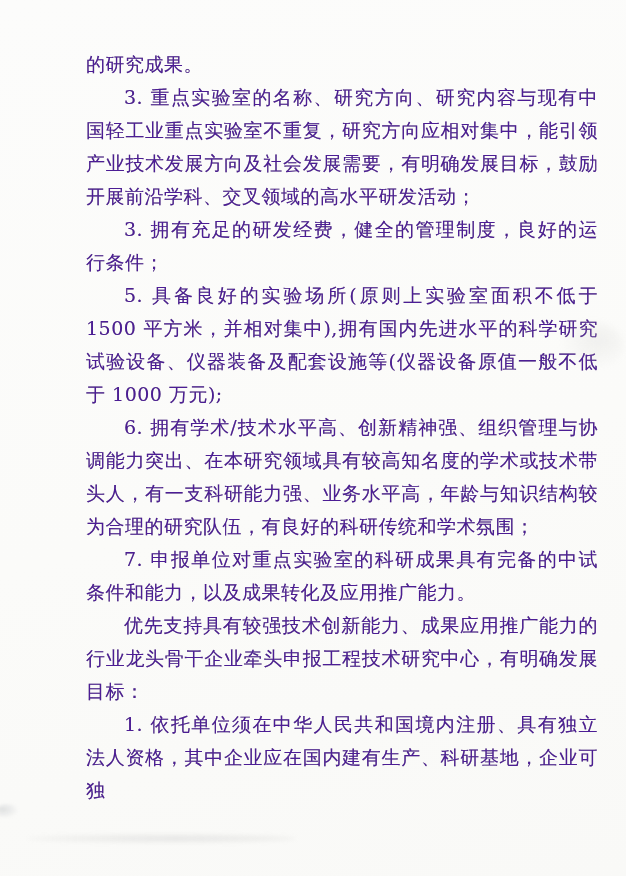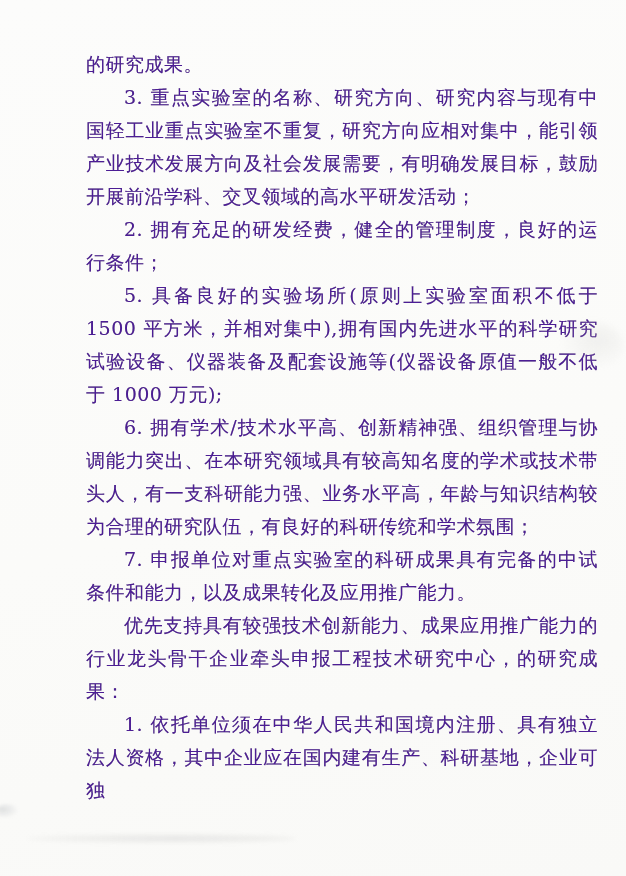--- a/index.html
+++ b/index.html
@@ -57,23 +57,23 @@
   }
 </style>
 </head>
 <body>
 
 <div class="paper"></div>
 
 <div class="textblock">
   <p class="continuation">的研究成果。</p>
   <p>3. 重点实验室的名称、研究方向、研究内容与现有中国轻工业重点实验室不重复，研究方向应相对集中，能引领产业技术发展方向及社会发展需要，有明确发展目标，鼓励开展前沿学科、交叉领域的高水平研发活动；</p>
-  <p>2. 拥有充足的研发经费，健全的管理制度，良好的运行条件；</p>
+  <p>3. 拥有充足的研发经费，健全的管理制度，良好的运行条件；</p>
   <p>5. 具备良好的实验场所(原则上实验室面积不低于 1500 平方米，并相对集中),拥有国内先进水平的科学研究试验设备、仪器装备及配套设施等(仪器设备原值一般不低于 1000 万元);</p>
   <p>6. 拥有学术/技术水平高、创新精神强、组织管理与协调能力突出、在本研究领域具有较高知名度的学术或技术带头人，有一支科研能力强、业务水平高，年龄与知识结构较为合理的研究队伍，有良好的科研传统和学术氛围；</p>
   <p>7. 申报单位对重点实验室的科研成果具有完备的中试条件和能力，以及成果转化及应用推广能力。</p>
-  <p>优先支持具有较强技术创新能力、成果应用推广能力的行业龙头骨干企业牵头申报工程技术研究中心，的研究成果：</p>
+  <p>优先支持具有较强技术创新能力、成果应用推广能力的行业龙头骨干企业牵头申报工程技术研究中心，有明确发展目标：</p>
   <p>1. 依托单位须在中华人民共和国境内注册、具有独立法人资格，其中企业应在国内建有生产、科研基地，企业可独</p>
 </div>
 
 <div class="scan-smudge-band"></div>
 <div class="scan-smudge-corner"></div>
 <div class="scan-smudge-right"></div>
 
 </body></html>

